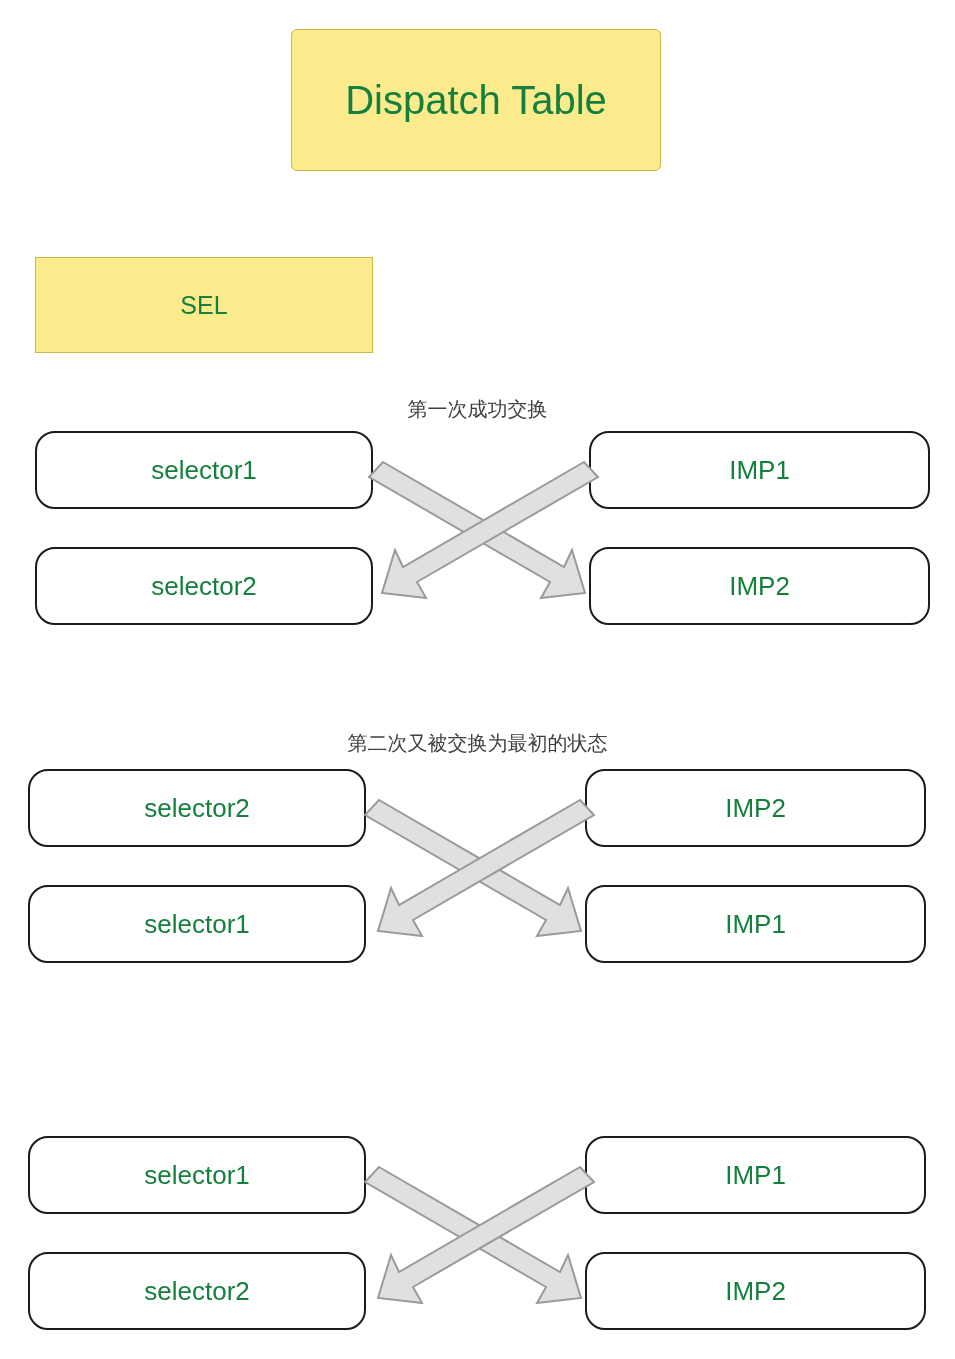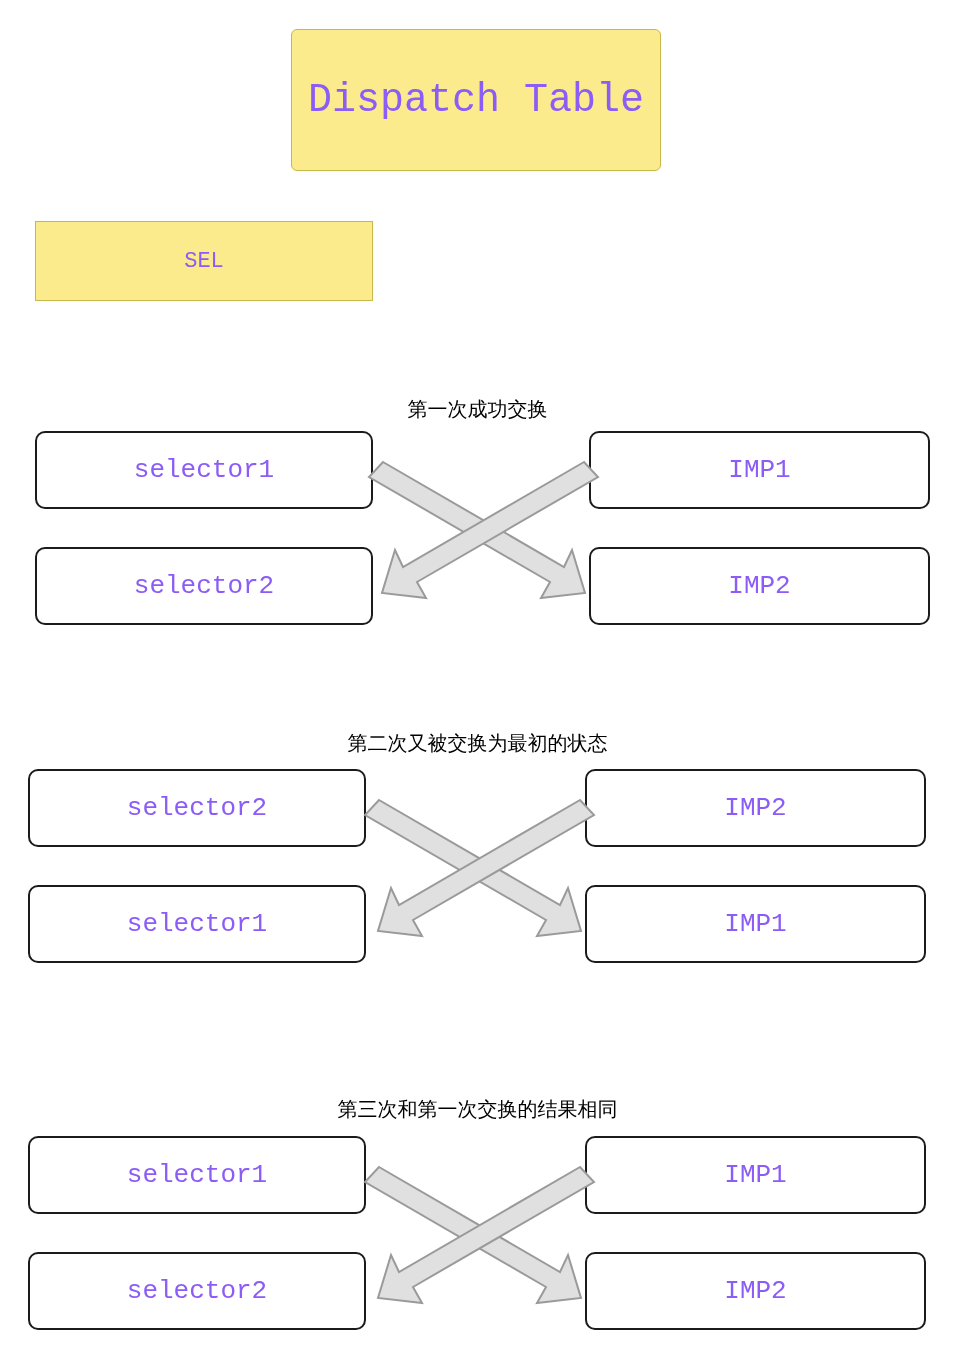--- a/index.html
+++ b/index.html
@@ -19,65 +19,65 @@
     top: 0; left: 0;
     width: 955px;
     height: 1359px;
   }
   .box {
     position: absolute;
     box-sizing: border-box;
     display: flex;
     align-items: center;
     justify-content: center;
-    color: #8b5cf6;
-    font-family: Liberation Mono, monospace;
+    color: #15803d;
   }
   .title-box {
     background: #fbeb8d;
     border: 1px solid #c8b94a;
     border-radius: 6px;
     font-size: 40px;
     left: 291px;
     top: 29px;
     width: 370px;
     height: 142px;
   }
   .header-box {
     background: #fbeb8d;
     border: 1px solid #c8b94a;
-    font-size: 22px;
-    height: 80px;
+    font-size: 25px;
+    height: 96px;
+    margin-top: 36px;
   }
   .sel-header {
     left: 35px;
     top: 221px;
     width: 338px;
   }
   .imp-header {
     left: 589px;
     top: 221px;
     width: 341px;
   }
   .item-box {
     background: #ffffff;
     border: 2px solid #1b1b1b;
-    border-radius: 10px;
+    border-radius: 20px;
     font-size: 26px;
     height: 78px;
   }
   .left-col {
     width: 338px;
   }
   .right-col {
     width: 341px;
   }
   .note {
     position: absolute;
-    color: #000000;
+    color: #404040;
     font-size: 20px;
     text-align: center;
     white-space: nowrap;
   }
   svg.arrows {
     position: absolute;
     top: 0;
     left: 0;
     width: 955px;
     height: 1359px;
@@ -98,21 +98,20 @@
   <div class="box item-box left-col" style="left:35px; top:547px;">selector2</div>
   <div class="box item-box right-col" style="left:589px; top:431px;">IMP1</div>
   <div class="box item-box right-col" style="left:589px; top:547px;">IMP2</div>
 
   <div class="note" style="left:0; top:730px; width:955px;text-align:center;">第二次又被交换为最初的状态</div>
   <div class="box item-box left-col" style="left:28px; top:769px;">selector2</div>
   <div class="box item-box left-col" style="left:28px; top:885px;">selector1</div>
   <div class="box item-box right-col" style="left:585px; top:769px;">IMP2</div>
   <div class="box item-box right-col" style="left:585px; top:885px;">IMP1</div>
 
-  <div class="note" style="left:0; top:1096px; width:955px;">第三次和第一次交换的结果相同</div>
   <div class="box item-box left-col" style="left:28px; top:1136px;">selector1</div>
   <div class="box item-box left-col" style="left:28px; top:1252px;">selector2</div>
   <div class="box item-box right-col" style="left:585px; top:1136px;">IMP1</div>
   <div class="box item-box right-col" style="left:585px; top:1252px;">IMP2</div>
 
   <svg class="arrows" viewBox="0 0 955 1359">
     <defs>
       <g id="arrowbody"></g>
     </defs>
 

